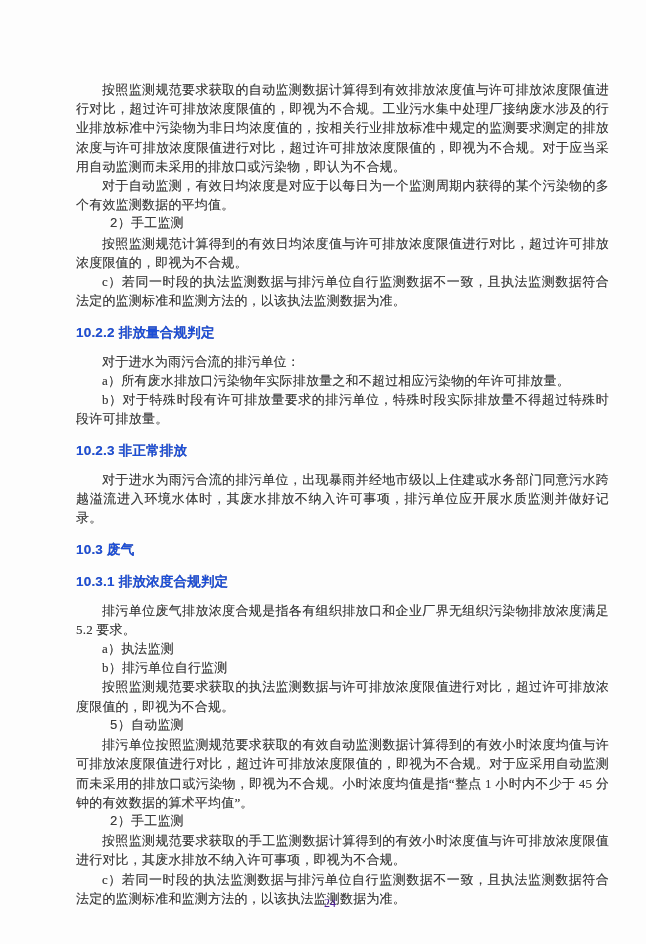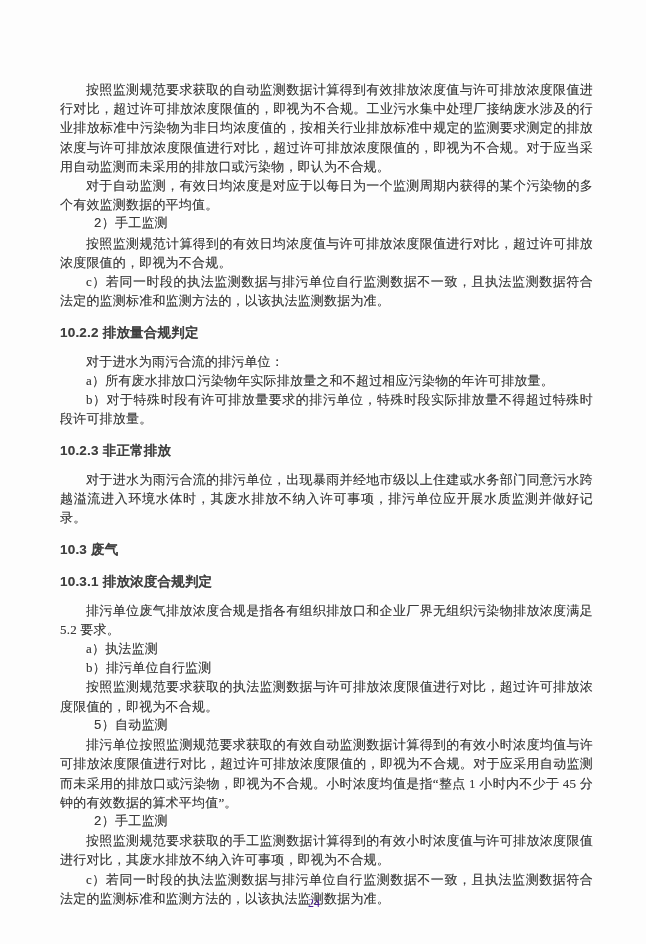--- a/index.html
+++ b/index.html
@@ -8,20 +8,21 @@
     background: #fdfdfd;
   }
   .page {
     position: relative;
     width: 628px;
     height: 944px;
     background: #fdfdfd;
     overflow: hidden;
     font-family: "Liberation Serif", "DejaVu Serif", serif;
     color: #3c3c3c;
+    margin-left: 16px;
   }
   .content {
     position: absolute;
     top: 80px;
     left: 60px;
     width: 533px;
     font-size: 13px;
     line-height: 19.2px;
     text-align: justify;
     letter-spacing: 0.2px;
@@ -32,21 +33,21 @@
   }
   
   .pi { text-indent: 2em; }
   
   .ps { text-indent: 2.6em; font-family: Liberation Mono, monospace; }
   
   .hd {
     font-family: "Liberation Sans", "DejaVu Sans", sans-serif;
     font-weight: bold;
     font-size: 13.5px;
-    color: #404040;
+    color: #1d4ed8;
     margin: 13px 0 9px 0 !important;
     text-indent: 0;
     text-align: left;
   }
   .page-number {
     position: absolute;
     bottom: 33px;
     left: 0;
     right: 0;
     text-align: center;

